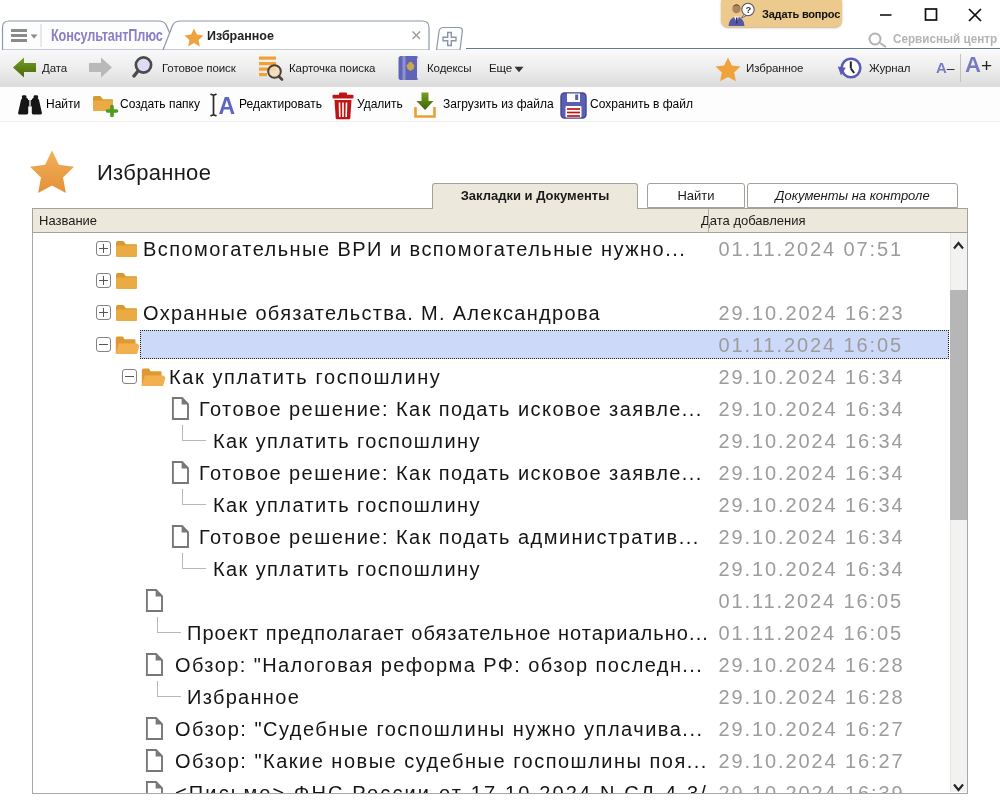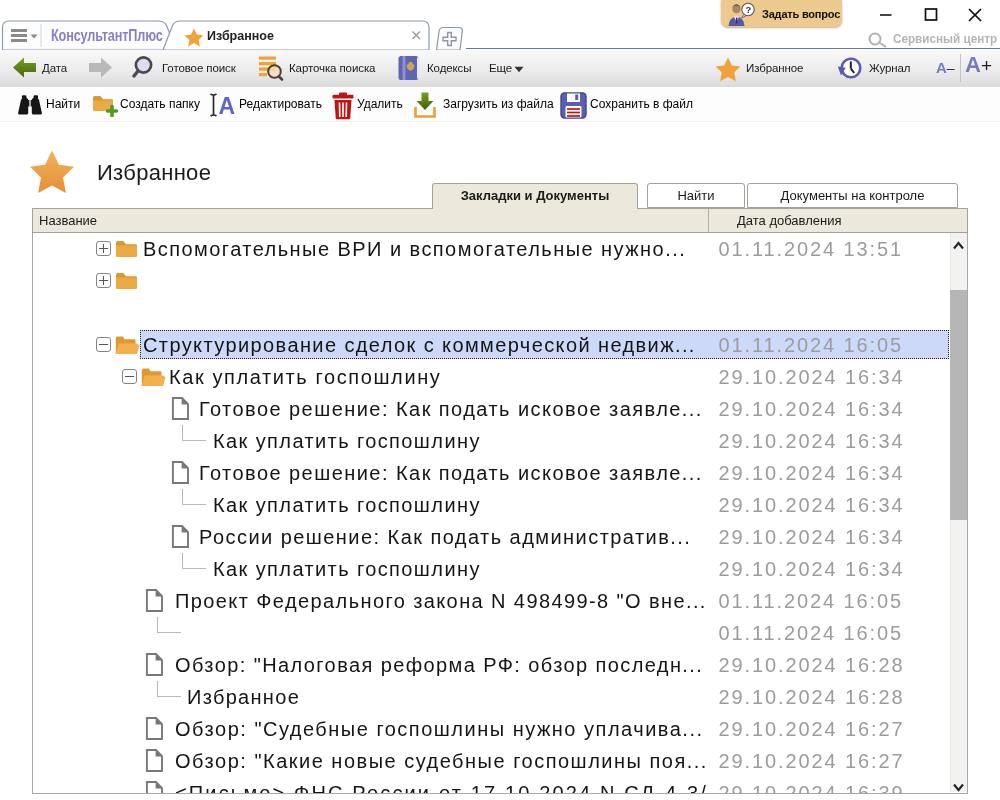--- a/index.html
+++ b/index.html
@@ -15,21 +15,21 @@
 #tab2lab{left:207px;top:28.5px;font-size:12.5px;font-weight:bold;color:#222;z-index:3;}
 #tb1{left:0;top:50px;width:1000px;height:36px;background:linear-gradient(#f9f9f9,#ececec 55%,#dcdcdc);}
 .lab1{position:absolute;top:61.5px;font-size:11.5px;color:#1a1a1a;letter-spacing:-0.1px;}
 #tb2{left:0;top:86px;width:1000px;height:36px;background:#fdfdfd;border-top:1px solid #dcdcdc;border-bottom:1px solid #f0f0f0;}
 .lab2{position:absolute;top:97px;font-size:12px;color:#000000;text-align:center;}
 #title{left:97px;top:160px;font-size:22px;color:#1a1a1a;letter-spacing:0.3px;}
 .ptab{position:absolute;top:183px;height:25px;border:1px solid #a3a29a;border-radius:3px 3px 0 0;
   background:#fff;font-size:13px;color:#1a1a1a;text-align:center;line-height:24px;}
 #ptab1{left:432px;width:206px;background:#ece9dc;font-weight:bold;height:26px;z-index:3;border-bottom:none;}
 #ptab2{left:647px;width:98px;}
-#ptab3{left:747px;width:211px;}
+#ptab3{left:747px;width:211px;font-style:italic;}
 #phead{left:32px;top:208px;width:936px;height:25px;background:#ece9dc;border:1px solid #a3a29a;z-index:2;}
 #phead .h{position:absolute;top:4px;font-size:13px;color:#1a1a1a;}
 #pbody{left:32px;top:233px;width:936px;height:561px;border-left:1px solid #a8a8a8;border-right:1px solid #a8a8a8;border-bottom:1px solid #a8a8a8;overflow:hidden;background:#fff;}
 .row{position:absolute;left:0;width:934px;height:32px;}
 .rt{position:absolute;top:4.5px;font-size:20px;letter-spacing:1.3px;color:#151515;white-space:pre;}
 .rd{position:absolute;left:685.5px;top:4.5px;font-size:20px;letter-spacing:1.9px;color:#9c9c9c;white-space:pre;}
 .pm{position:absolute;width:15px;height:15px;border:1px solid #848484;border-radius:3px;background:#fff;}
 .pm i{position:absolute;left:2px;top:5.7px;width:9px;height:1.7px;background:#555;}
 .pm.plus b{position:absolute;left:5.6px;top:2px;width:1.7px;height:9px;background:#555;}
 .sel{position:absolute;left:107px;top:1px;width:809px;height:29px;background:#cdd9f8;border:1px dotted #222;}
@@ -223,56 +223,67 @@
       </linearGradient>
     </defs>
 <polygon points="24,1 31.2,15.9 47,18 35.5,29.2 38.5,45.5 24,37.5 9.5,45.5 12.5,29.2 1,18 16.8,15.9" fill="url(#gst)"></polygon>
   </svg>
 <div class="abs" id="title">Избранное</div>
 <div class="abs ptab" id="ptab2">Найти</div>
 <div class="abs ptab" id="ptab3">Документы на контроле</div>
 <div class="abs ptab" id="ptab1">Закладки и Документы</div>
 <div class="abs" id="phead">
   <div class="h" style="left:6px;text-align:right;">Название</div>
-  <div class="h" style="left:704px;text-align:center;">Дата добавления</div>
+  <div class="h" style="left:668px;text-align:center;">Дата добавления</div>
   <div style="position:absolute;left:675px;top:0;width:1px;height:23px;background:#b3b0a2;"></div>
 </div>
 <div class="abs" id="pbody">
 <div class="row" style="top:0px">
       <div class="pm plus" style="left:63px;top:8px">
         <b></b>
         <i></i>
       </div>
       <svg class="abs" style="left:82px;top:6px" width="23" height="19" viewBox="0 0 23 19">
 <path fill="#d79a33" d="M1,8 V3.6 Q1,2 2.6,2 H8.3 L11,5.2 H21 Q22,5.2 22,6.2 V8 Z"></path>
 <path fill="#ecaa43" d="M1,6.5 H22 V17 Q22,18 21,18 H2 Q1,18 1,17 Z"></path>
       </svg>
       <div class="rt" style="left:110px;letter-spacing:1.45px">Вспомогательные ВРИ и вспомогательные нужно...</div>
-      <div class="rd">01.11.2024 13:51</div>
+      <div class="rd">01.11.2024 07:51</div>
     </div>
 <div class="row" style="top:32px">
       <div class="pm plus" style="left:63px;top:8px">
         <b></b>
         <i></i>
       </div>
       <svg class="abs" style="left:82px;top:6px" width="23" height="19" viewBox="0 0 23 19">
 <path fill="#d79a33" d="M1,8 V3.6 Q1,2 2.6,2 H8.3 L11,5.2 H21 Q22,5.2 22,6.2 V8 Z"></path>
 <path fill="#ecaa43" d="M1,6.5 H22 V17 Q22,18 21,18 H2 Q1,18 1,17 Z"></path>
       </svg>
     </div>
+<div class="row" style="top:64px">
+      <div class="pm plus" style="left:63px;top:8px">
+        <b></b>
+        <i></i>
+      </div>
+      <svg class="abs" style="left:82px;top:6px" width="23" height="19" viewBox="0 0 23 19">
+<path fill="#d79a33" d="M1,8 V3.6 Q1,2 2.6,2 H8.3 L11,5.2 H21 Q22,5.2 22,6.2 V8 Z"></path>
+<path fill="#ecaa43" d="M1,6.5 H22 V17 Q22,18 21,18 H2 Q1,18 1,17 Z"></path>
+      </svg>
+      <div class="rt" style="left:110px;letter-spacing:1.3px">Охранные обязательства. М. Александрова</div>
+      <div class="rd">29.10.2024 16:23</div>
+    </div>
 <div class="row" style="top:96px">
       <div class="sel"></div>
       <div class="pm" style="left:63px;top:8px">
         <i></i>
       </div>
       <svg class="abs" style="left:82px;top:6px" width="26" height="20" viewBox="0 0 26 20">
 <path fill="#dd9a33" d="M0.8,19 V3.4 Q0.8,1.6 2.6,1.6 H7.4 Q8.2,1.6 8.5,2.3 L9.4,4.2 H19.2 Q20.5,4.2 20.5,5.5 V19 Z"></path>
 <path fill="#f3b04e" d="M0.6,19 L3.8,8.4 H21.9 L24.5,10.3 L22.1,19 Z"></path>
       </svg>
-      <div class="rt" style="left:110px;letter-spacing:1.4px">Структурирование сделок с коммерческой недвиж...</div>
       <div class="rd">01.11.2024 16:05</div>
     </div>
 <div class="row" style="top:128px">
       <div class="pm" style="left:89px;top:8px">
         <i></i>
       </div>
       <svg class="abs" style="left:108px;top:6px" width="26" height="20" viewBox="0 0 26 20">
 <path fill="#dd9a33" d="M0.8,19 V3.4 Q0.8,1.6 2.6,1.6 H7.4 Q8.2,1.6 8.5,2.3 L9.4,4.2 H19.2 Q20.5,4.2 20.5,5.5 V19 Z"></path>
 <path fill="#f3b04e" d="M0.6,19 L3.8,8.4 H21.9 L24.5,10.3 L22.1,19 Z"></path>
       </svg>
@@ -303,38 +314,38 @@
 <div class="row" style="top:256px">
       <div class="cn" style="left:149px"></div>
       <div class="rt" style="left:180px;letter-spacing:1.4px">Как уплатить госпошлину</div>
       <div class="rd">29.10.2024 16:34</div>
     </div>
 <div class="row" style="top:288px">
       <svg class="abs" style="left:138px;top:4px" width="19" height="23" viewBox="0 0 19 23">
 <path d="M1.9,1 H11 L17,7.2 V22 H1.9 Z" fill="#fff" stroke="#787878" stroke-width="1.9"></path>
 <path d="M10.6,0.5 L17.5,7.6 H10.6 Z" fill="#787878"></path>
       </svg>
-      <div class="rt" style="left:166px;letter-spacing:1.45px">России решение: Как подать административ...</div>
+      <div class="rt" style="left:166px;letter-spacing:1.45px">Готовое решение: Как подать административ...</div>
       <div class="rd">29.10.2024 16:34</div>
     </div>
 <div class="row" style="top:320px">
       <div class="cn" style="left:149px"></div>
       <div class="rt" style="left:180px;letter-spacing:1.4px">Как уплатить госпошлину</div>
       <div class="rd">29.10.2024 16:34</div>
     </div>
 <div class="row" style="top:352px">
       <svg class="abs" style="left:112px;top:4px" width="19" height="23" viewBox="0 0 19 23">
 <path d="M1.9,1 H11 L17,7.2 V22 H1.9 Z" fill="#fff" stroke="#787878" stroke-width="1.9"></path>
 <path d="M10.6,0.5 L17.5,7.6 H10.6 Z" fill="#787878"></path>
       </svg>
-      <div class="rt" style="left:142px;letter-spacing:1.4px">Проект Федерального закона N 498499-8 "О вне...</div>
       <div class="rd">01.11.2024 16:05</div>
     </div>
 <div class="row" style="top:384px">
       <div class="cn" style="left:124px"></div>
+      <div class="rt" style="left:154px;letter-spacing:1.05px">Проект предполагает обязательное нотариально...</div>
       <div class="rd">01.11.2024 16:05</div>
     </div>
 <div class="row" style="top:416px">
       <svg class="abs" style="left:112px;top:4px" width="19" height="23" viewBox="0 0 19 23">
 <path d="M1.9,1 H11 L17,7.2 V22 H1.9 Z" fill="#fff" stroke="#787878" stroke-width="1.9"></path>
 <path d="M10.6,0.5 L17.5,7.6 H10.6 Z" fill="#787878"></path>
       </svg>
       <div class="rt" style="left:142px;letter-spacing:1.4px">Обзор: "Налоговая реформа РФ: обзор последн...</div>
       <div class="rd">29.10.2024 16:28</div>
     </div>

